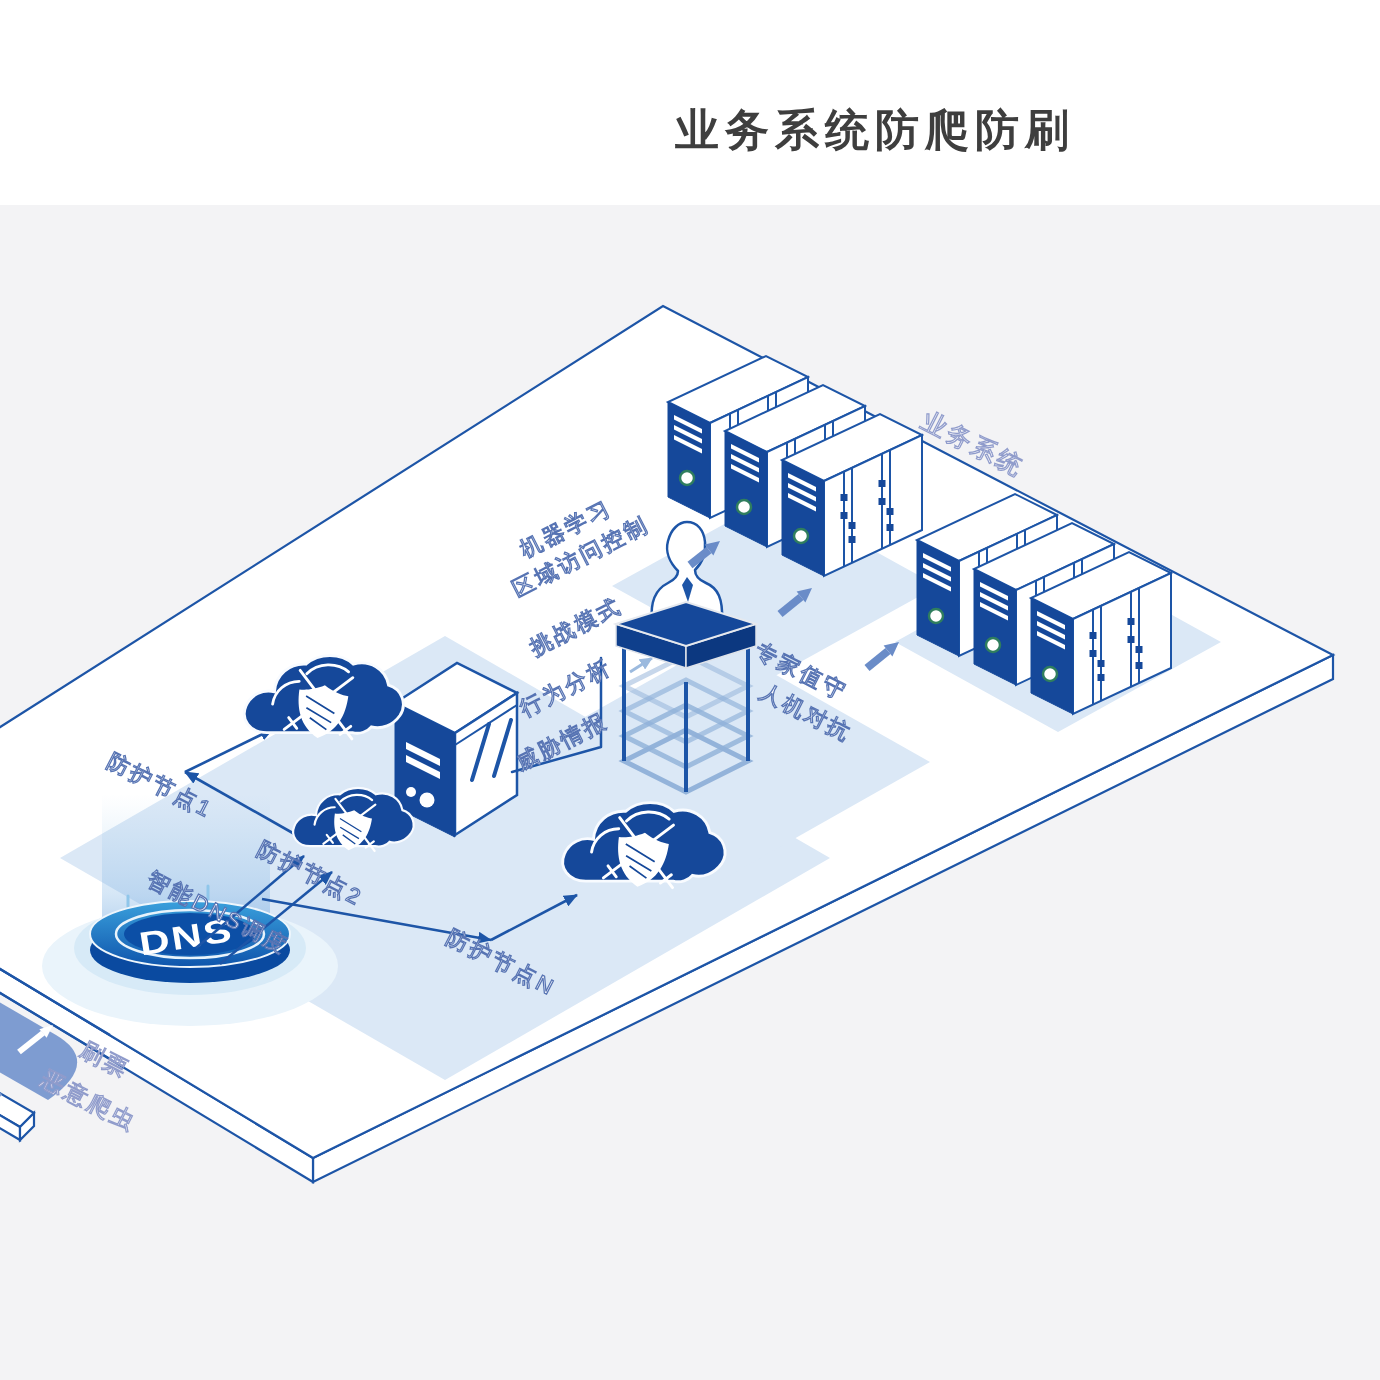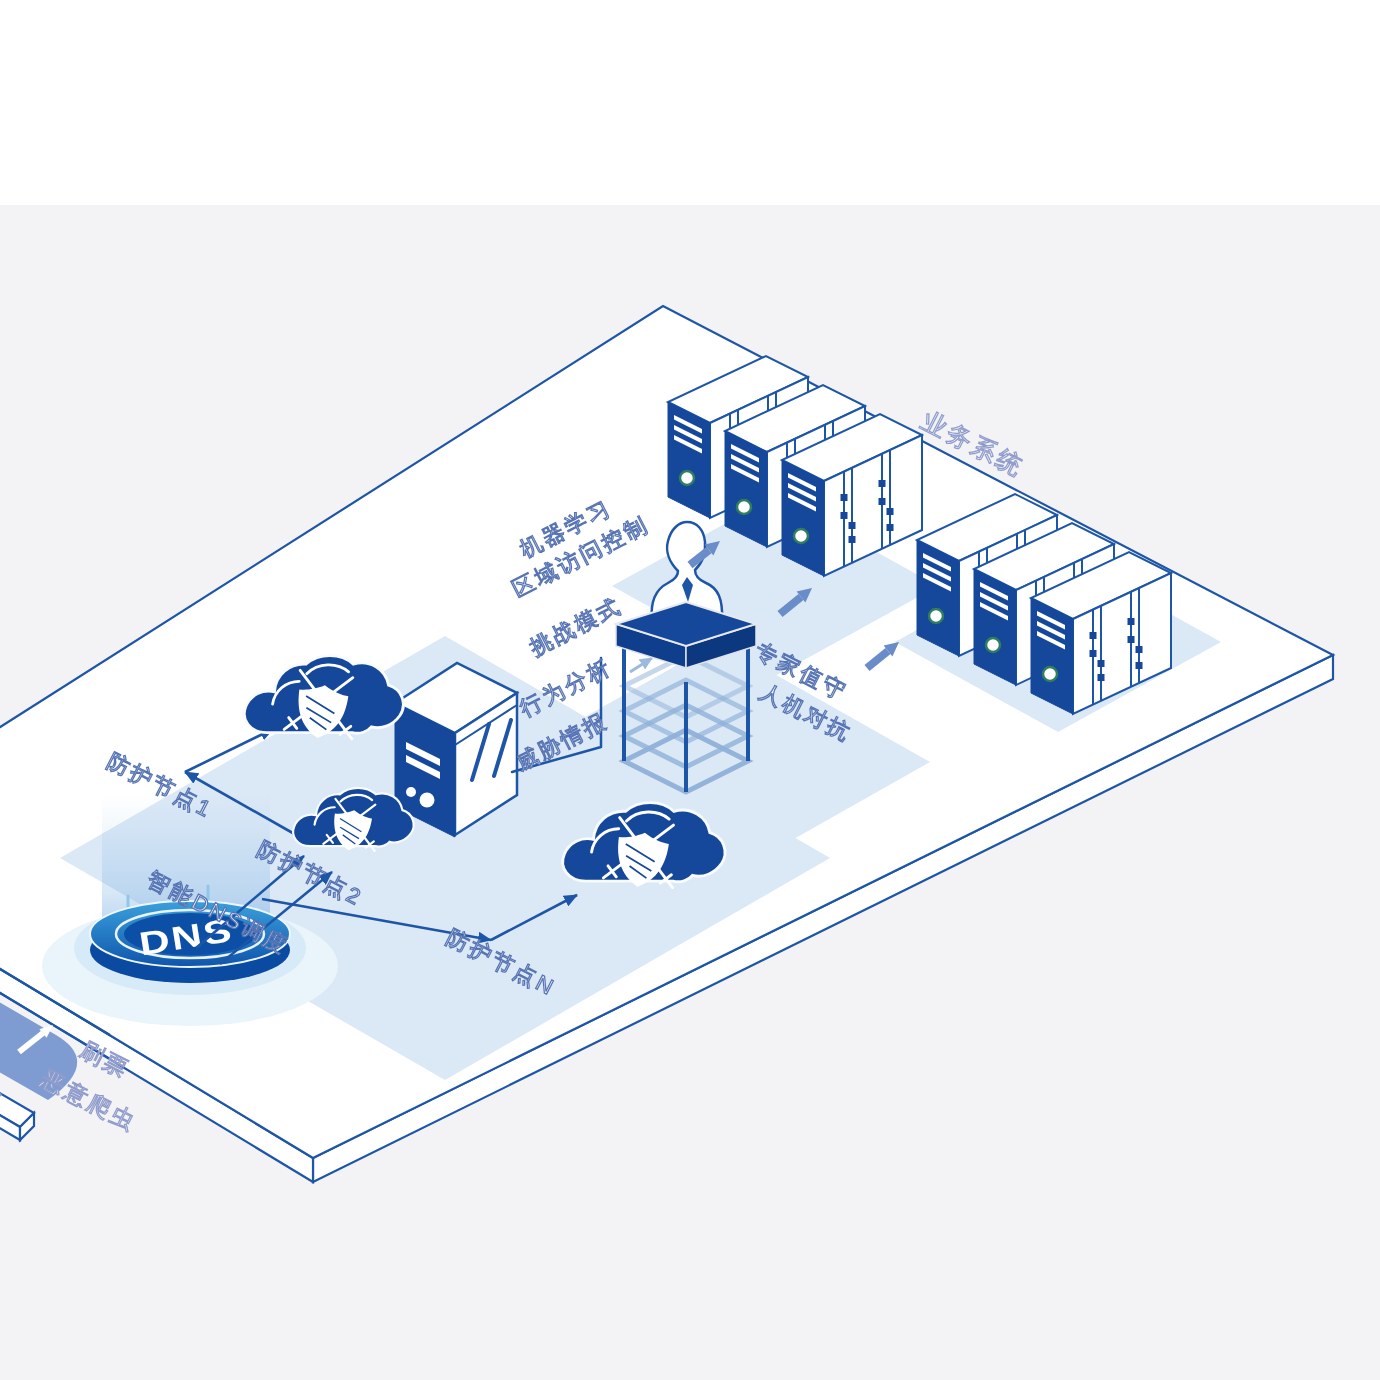--- a/index.html
+++ b/index.html
@@ -199,20 +199,21 @@
         <line x1="780" y1="614" x2="801" y2="597" stroke-width="8"></line>
         <polygon points="812,588 805.4,602.5 796.6,591.5" stroke="none"></polygon>
       </g>
       <g>
         <line x1="867" y1="668" x2="888" y2="651" stroke-width="8"></line>
         <polygon points="899,642 892.4,656.5 883.6,645.5" stroke="none"></polygon>
       </g>
     </g>
   </svg>
 
+  <div class="title" style="left:875px;top:130px">业务系统防爬防刷</div>
 
   <div class="lbl faint big" style="left:973px;top:444px">业务系统</div>
 
   <div class="lbl asc" style="left:566px;top:529px">机器学习</div>
   <div class="lbl asc" style="left:581px;top:557px">区域访问控制</div>
   <div class="lbl asc" style="left:576px;top:627px">挑战模式</div>
   <div class="lbl asc" style="left:566px;top:688px">行为分析</div>
   <div class="lbl asc" style="left:562px;top:742px">威胁情报</div>
 
   <div class="lbl" style="left:801px;top:672px">专家值守</div>

